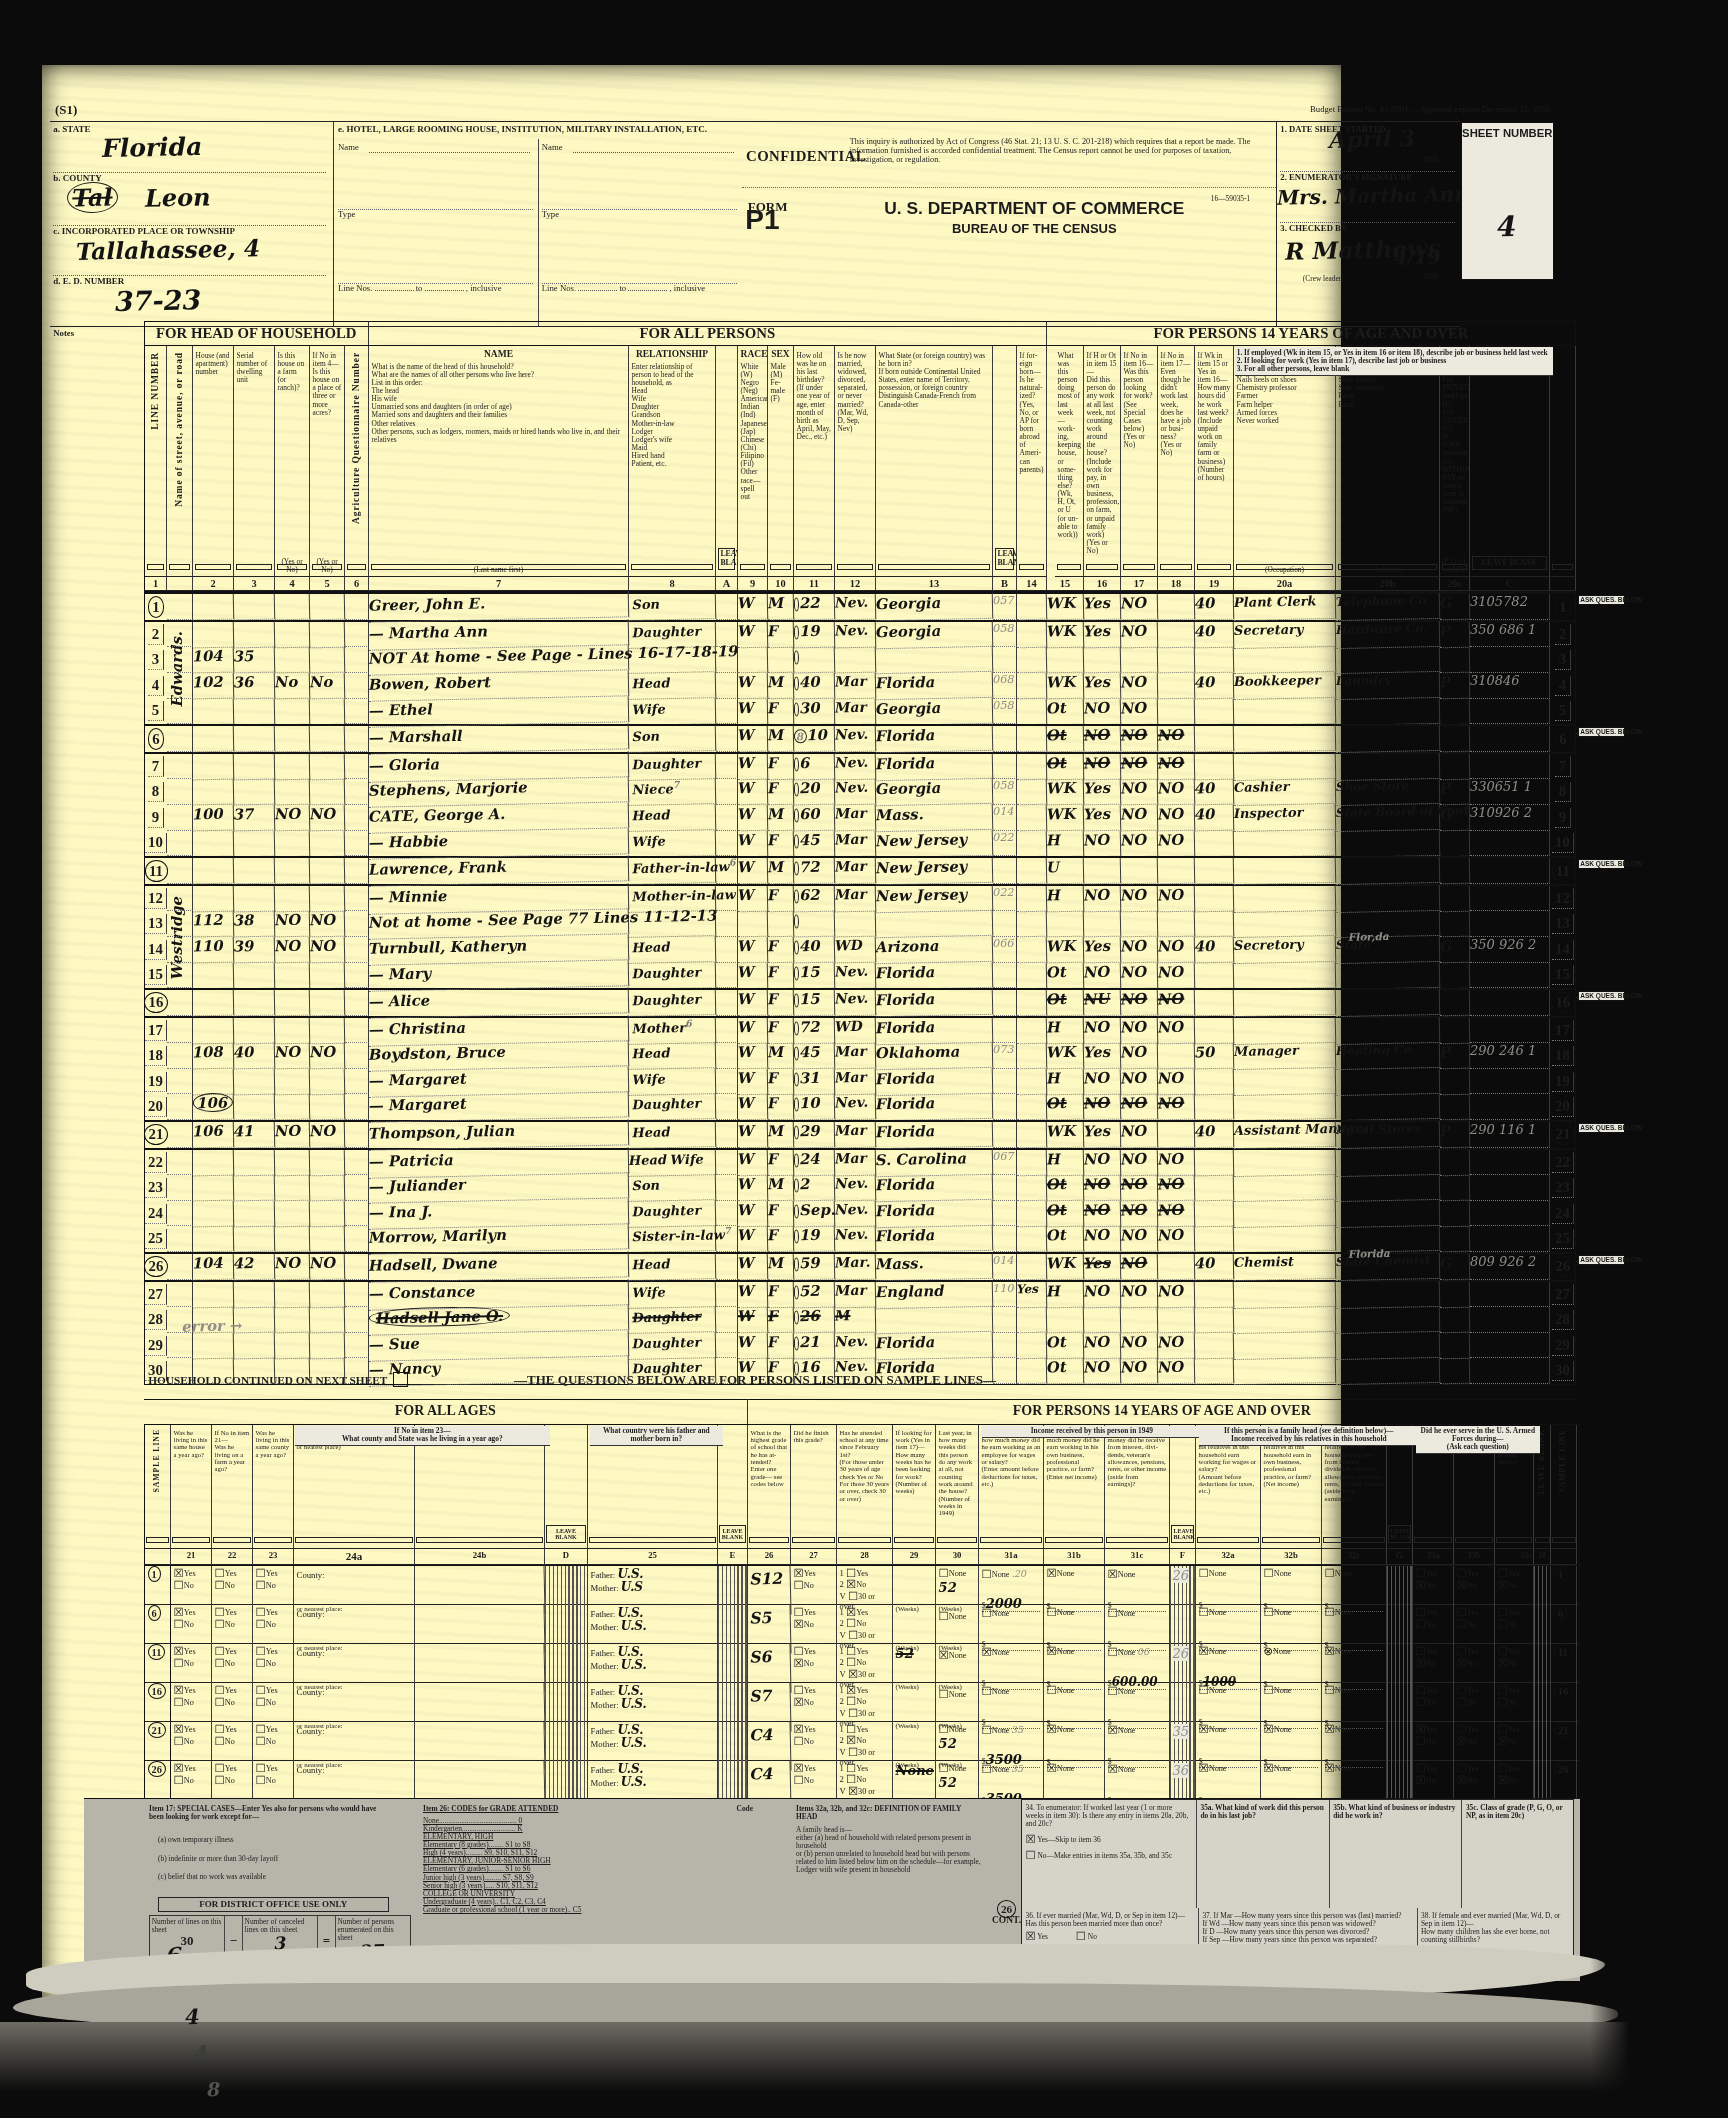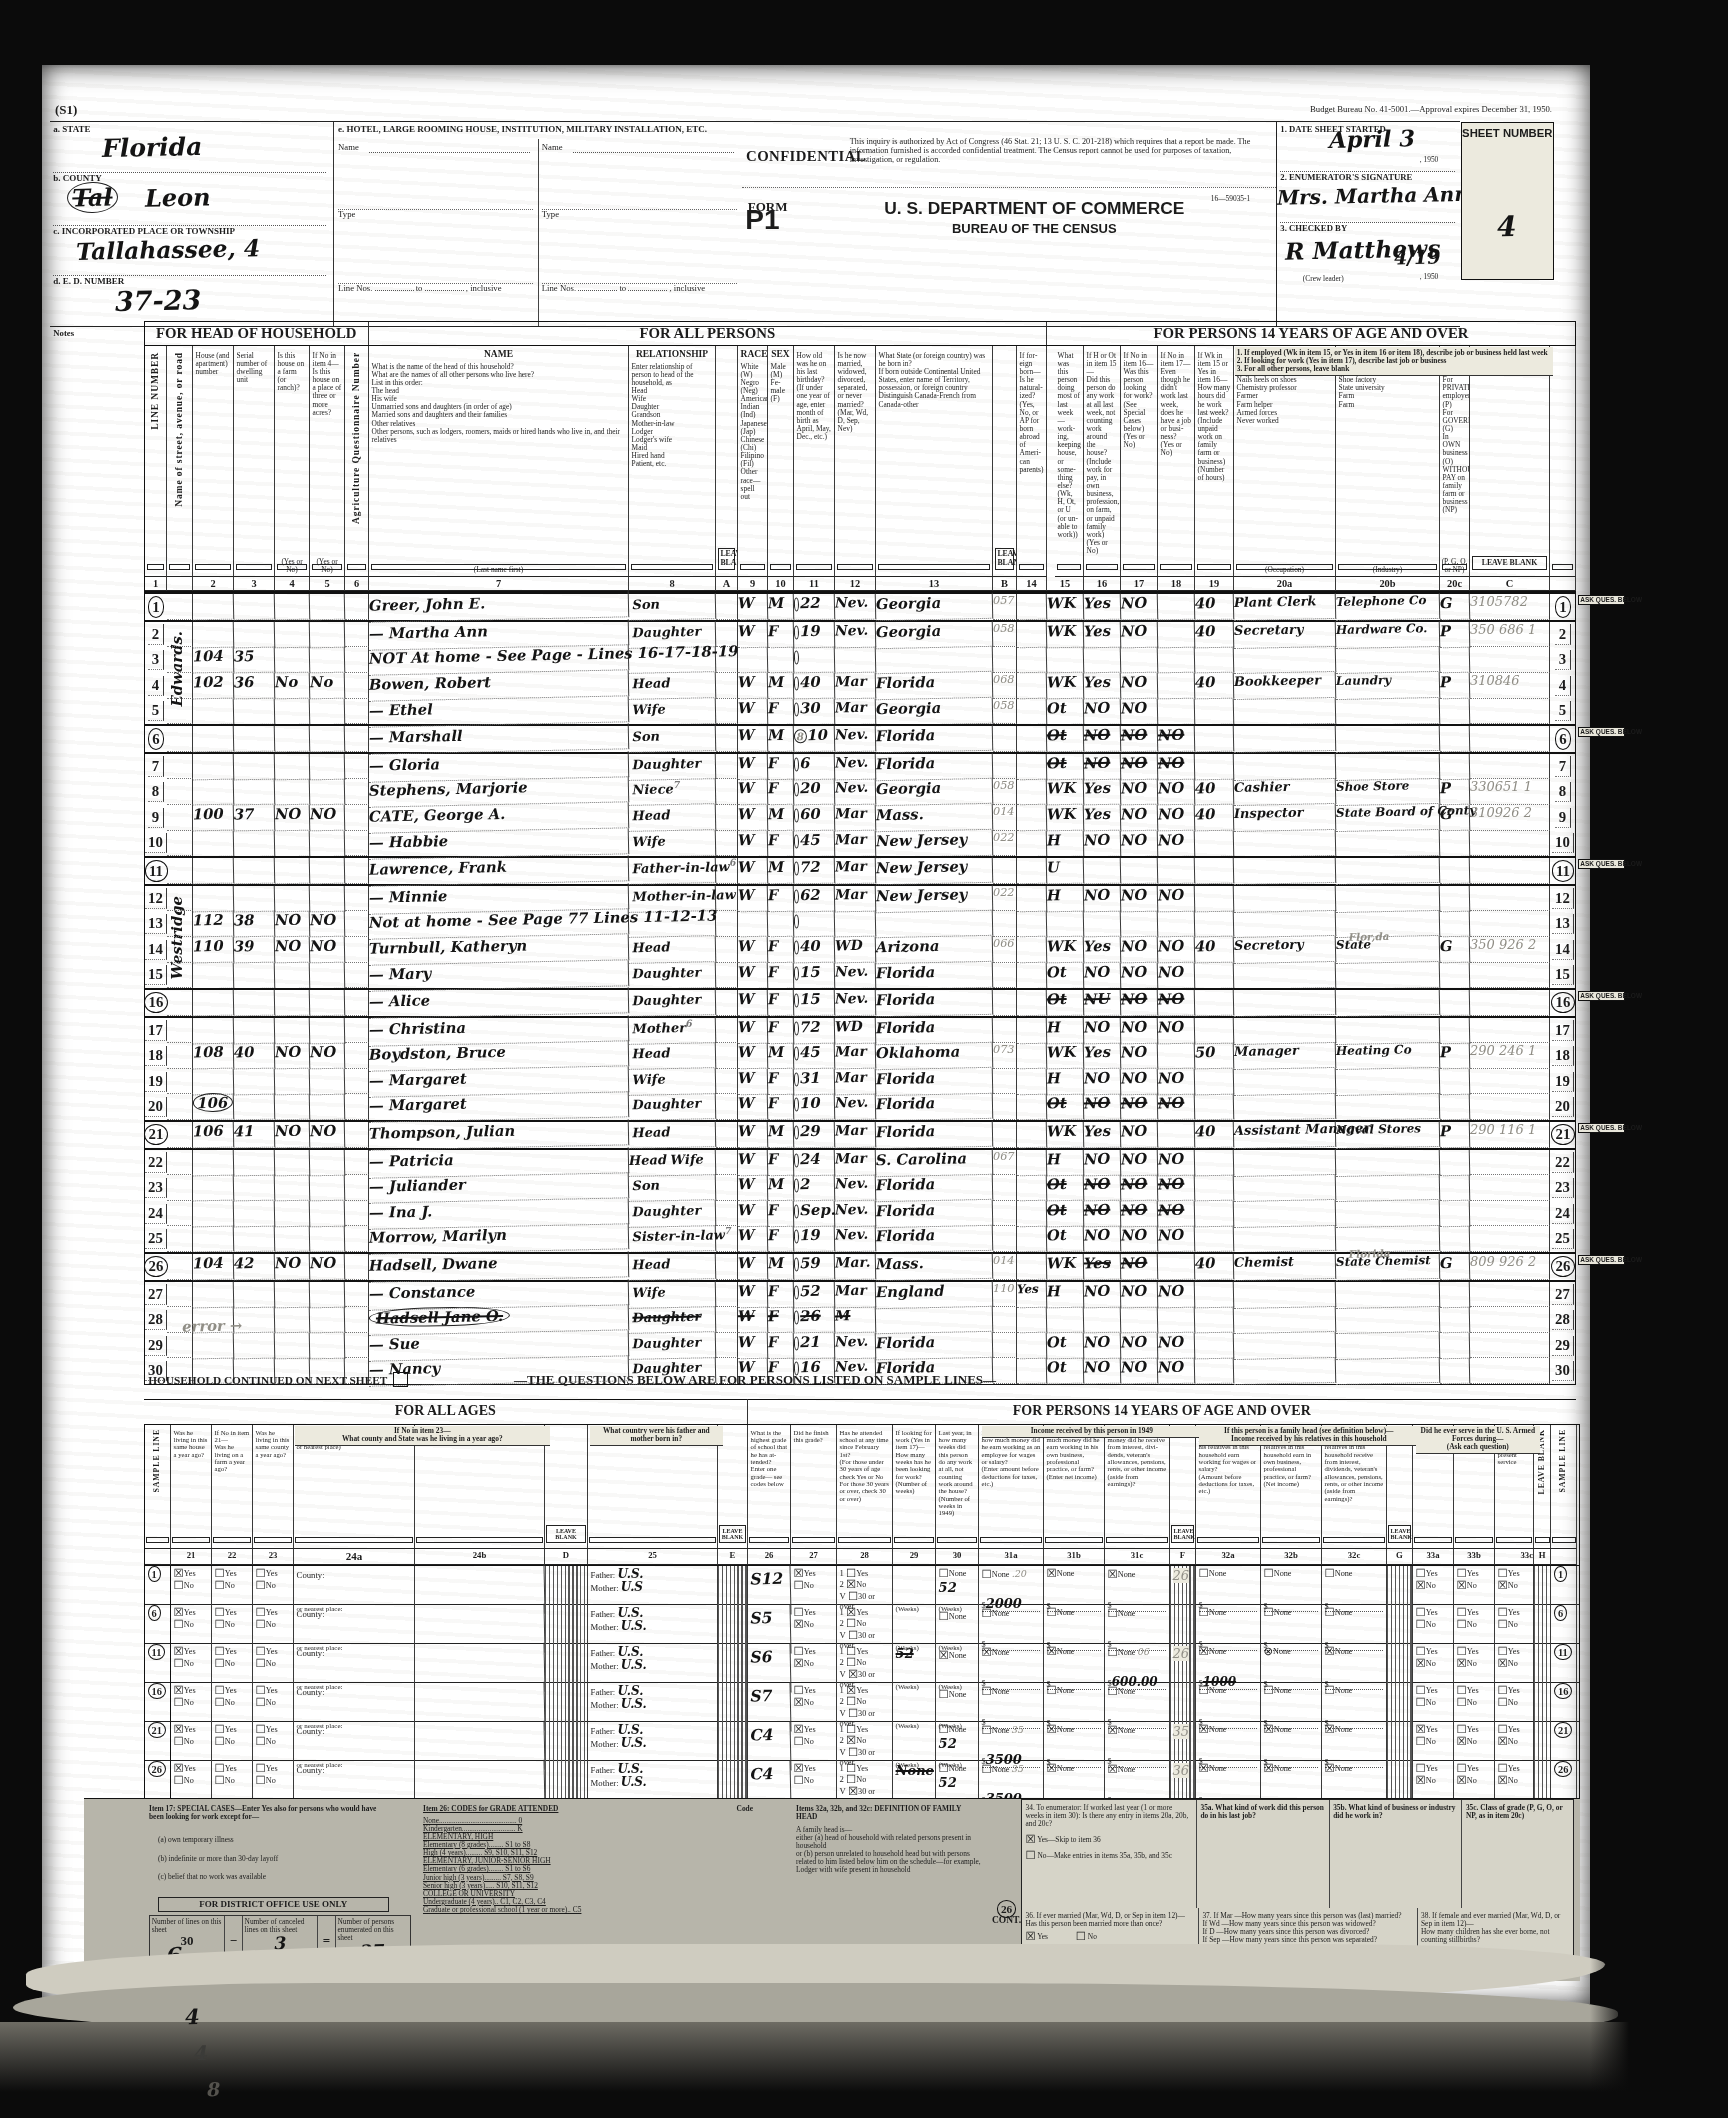--- a/index.html
+++ b/index.html
@@ -1,19 +1,19 @@
 <!DOCTYPE html>
 <html style="font-size:7px"><head>
 <meta charset="utf-8">
 <style>
   html,body{margin:0;padding:0;background:#0b0b0b;}
   body{width:1729px;height:2119px;position:relative;overflow:hidden;
        font-family:"Liberation Serif",serif;color:#1c1c1c;}
-  .page{position:absolute;left:42px;top:65px;width:1548px;height:1939px;
-        background:#ffffff;box-shadow:0 0 26px rgba(0,0,0,.8) inset;}
+  .page{position:absolute;left:42px;top:65px;width:1299px;height:1939px;
+        background:#fef9c3;box-shadow:0 0 26px rgba(0,0,0,.8) inset;}
   .page:before{content:"";position:absolute;inset:0;
         background:repeating-linear-gradient(3deg,rgba(120,115,100,.05) 0 3.9px,transparent 3.9px 13.4px);}
   .blackR{position:absolute;right:0;top:0;width:139px;height:100%;
         background:linear-gradient(90deg,transparent,#0b0b0b 39px);}
   .blackT{position:absolute;left:0;top:0;width:100%;height:69px;
         background:linear-gradient(#0b0b0b 55%,rgba(11,11,11,0));}
   .tornA{position:absolute;left:26px;top:1944px;width:1579px;height:56px;background:#cfccc0;border-radius:40% 20% 30% 10%/60% 40% 70% 30%;}
   .tornB{position:absolute;left:13px;top:1983px;width:1605px;height:52px;background:#a8a69b;border-radius:20% 45% 15% 35%/50% 60% 40% 55%;}
   .tornC{position:absolute;left:0;top:2022px;width:1729px;height:100px;background:linear-gradient(#6e6c64,#0b0b0b 70%);}
   

